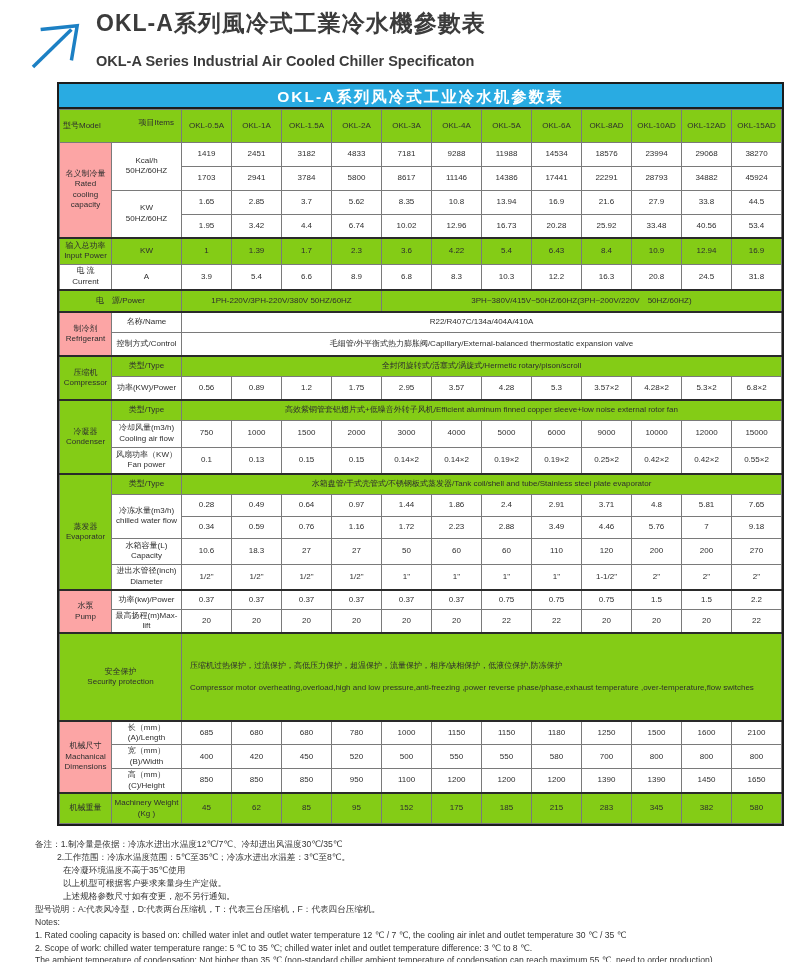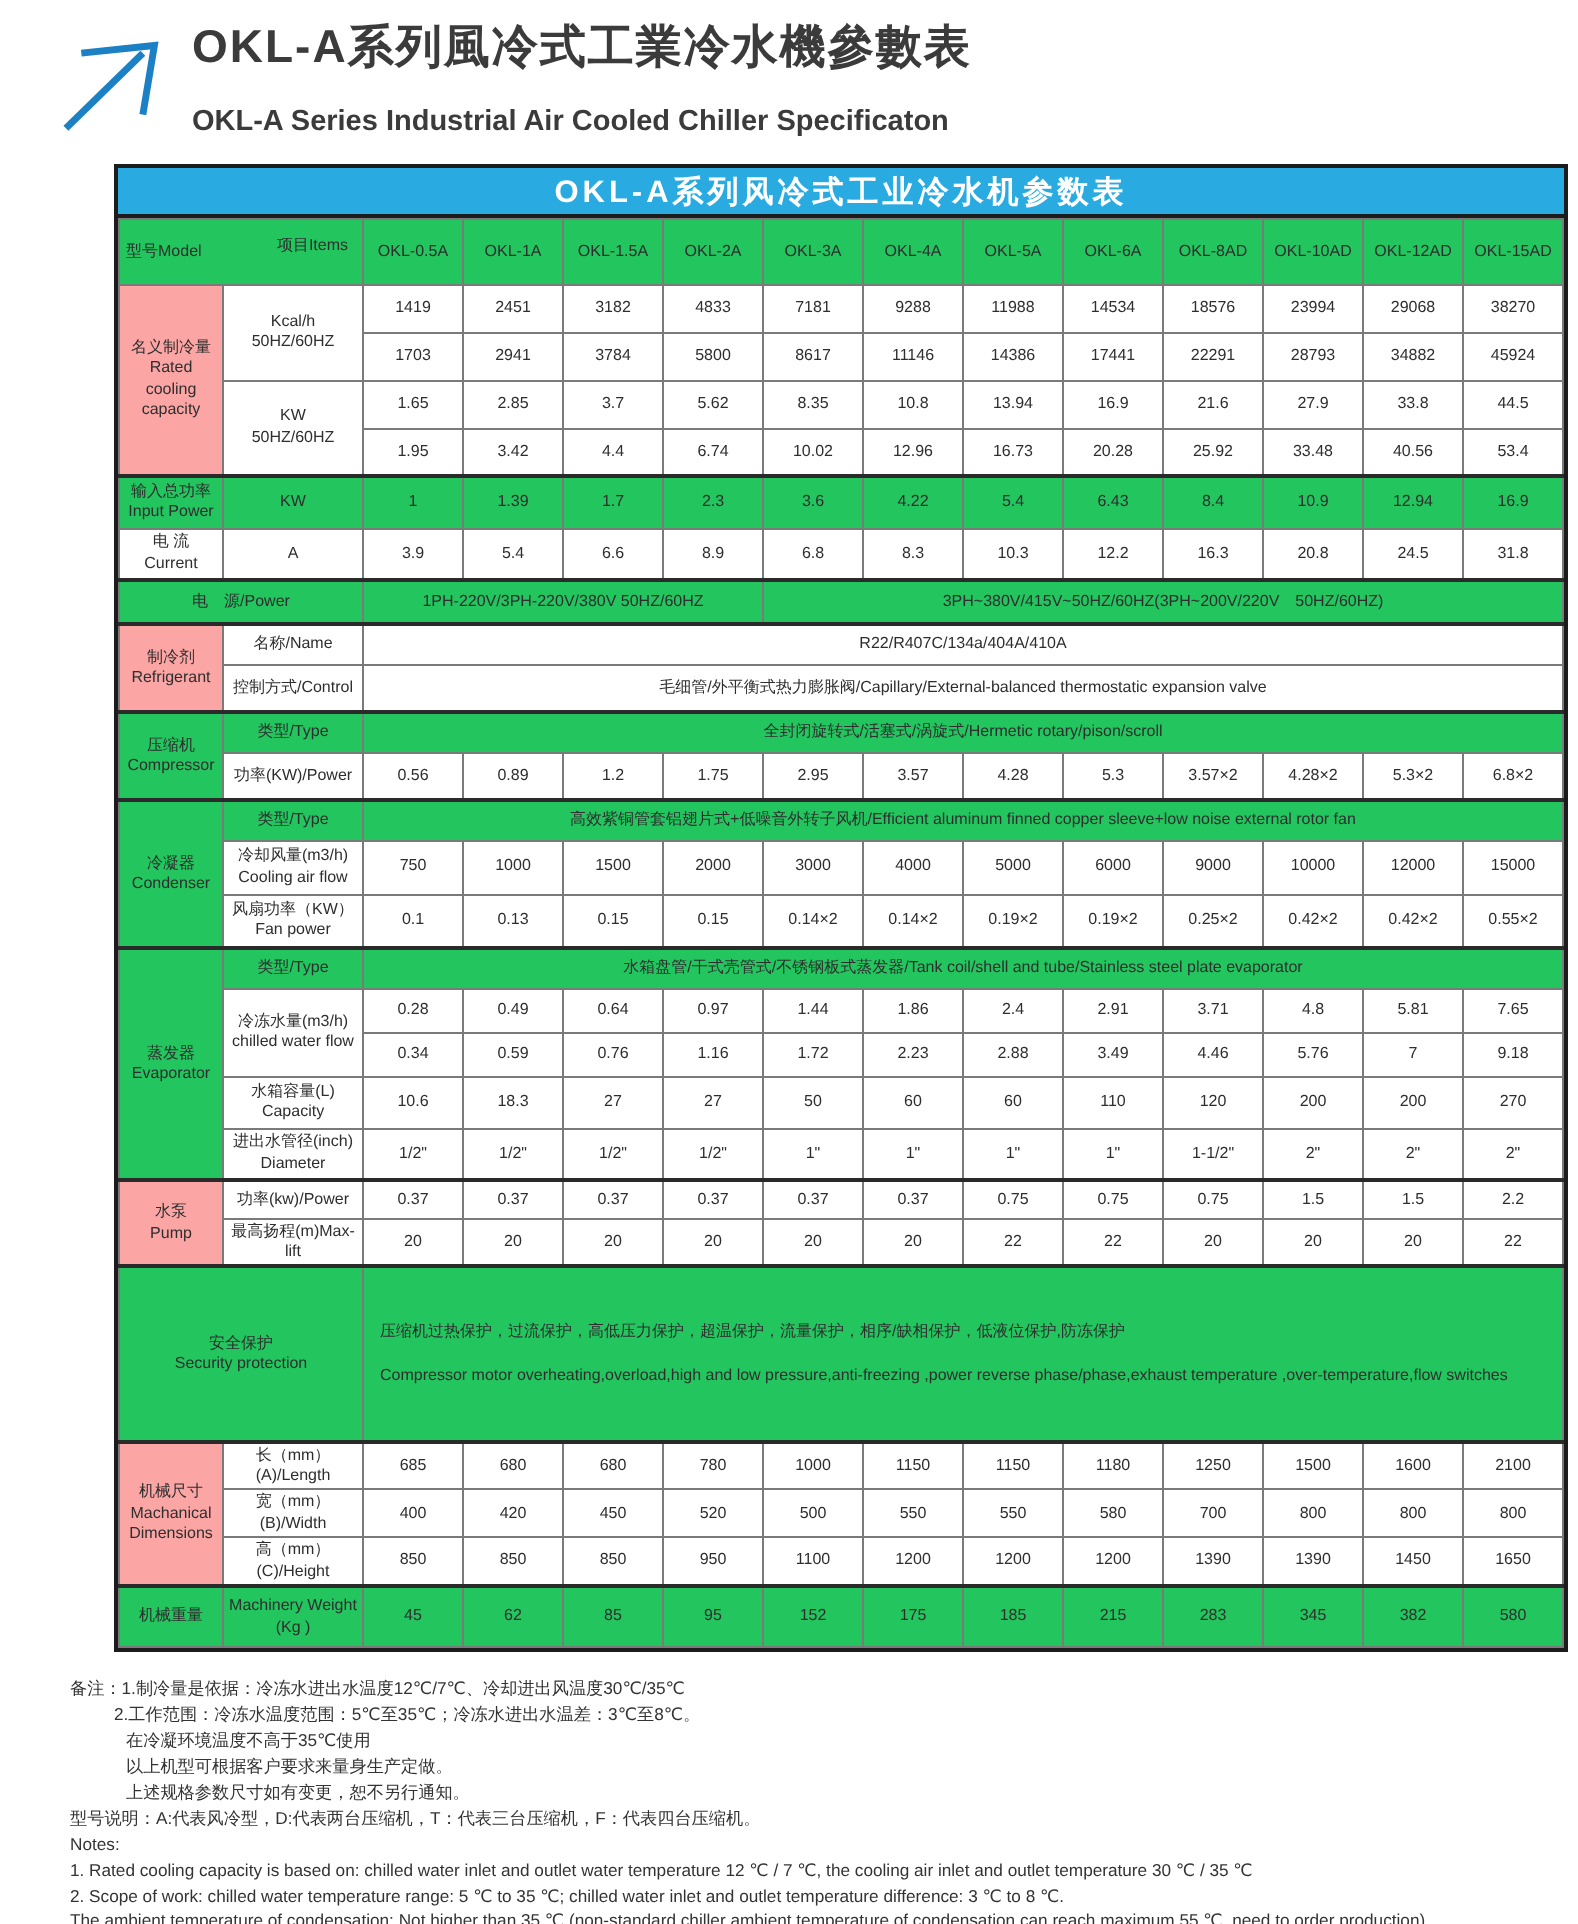--- a/index.html
+++ b/index.html
@@ -2,40 +2,40 @@
 <html><head>
 <meta charset="utf-8">
 <style>
   * { box-sizing: border-box; }
   html,body { margin:0; padding:0; }
   body {
     width:789px; height:962px; background:#ffffff; overflow:hidden;
     font-family:"Liberation Sans","DejaVu Sans",sans-serif; color:#333;
   }
   
-  .page-header { display:flex; align-items:center; gap:10px; margin:10px 0 0 28px; }
+  .page-header { display:flex; align-items:flex-end; gap:10px; margin:10px 0 0 28px; }
   .logo { width:58px; height:50px; flex:0 0 auto; margin-top:2px; }
   .titles .zh { font-size:23px; font-weight:700; color:#3b3b3b; letter-spacing:1px; line-height:1.15; }
   .titles .en { font-size:14.5px; font-weight:600; color:#3b3b3b; margin-top:17px; }
 
   
   .table-frame { width:727px; margin:13px 0 0 57px; border:2px solid #1c1c1c; }
   .banner {
     height:25px; line-height:25px; background:#29ABE2; color:#fff; text-align:center;
     font-size:15.5px; font-weight:700; letter-spacing:2px; border-bottom:2px solid #1c1c1c;
   }
   table { border-collapse:collapse; table-layout:fixed; width:100%; }
   col.c-cat  { width:52px; }
   col.c-item { width:70px; }
   td, th {
     border:1px solid #7a7a7a; font-size:8px; font-weight:400; color:#2e2e2e;
     text-align:center; vertical-align:middle; padding:1px; line-height:1.3;
     white-space:pre-line; overflow:hidden;
   }
-  tr.gray td, tr.gray th { background:#22c55e; }
+  tr.gray td, tr.gray th { background:#84cc16; }
   td.wcell { background:#fca5a5; }
   tr.sec > td, tr.sec > th { border-top:2px solid #2a2a2a; }
 
   tr.r-header { height:28px; }
   tr.r-kcal   { height:24px; }
   tr.r-amp    { height:26px; }
   tr.r-power  { height:22px; }
   tr.r-name   { height:20px;padding-left:20px; }
   tr.r-ctrl   { height:24px; }
   tr.r-type   { height:20px; }

